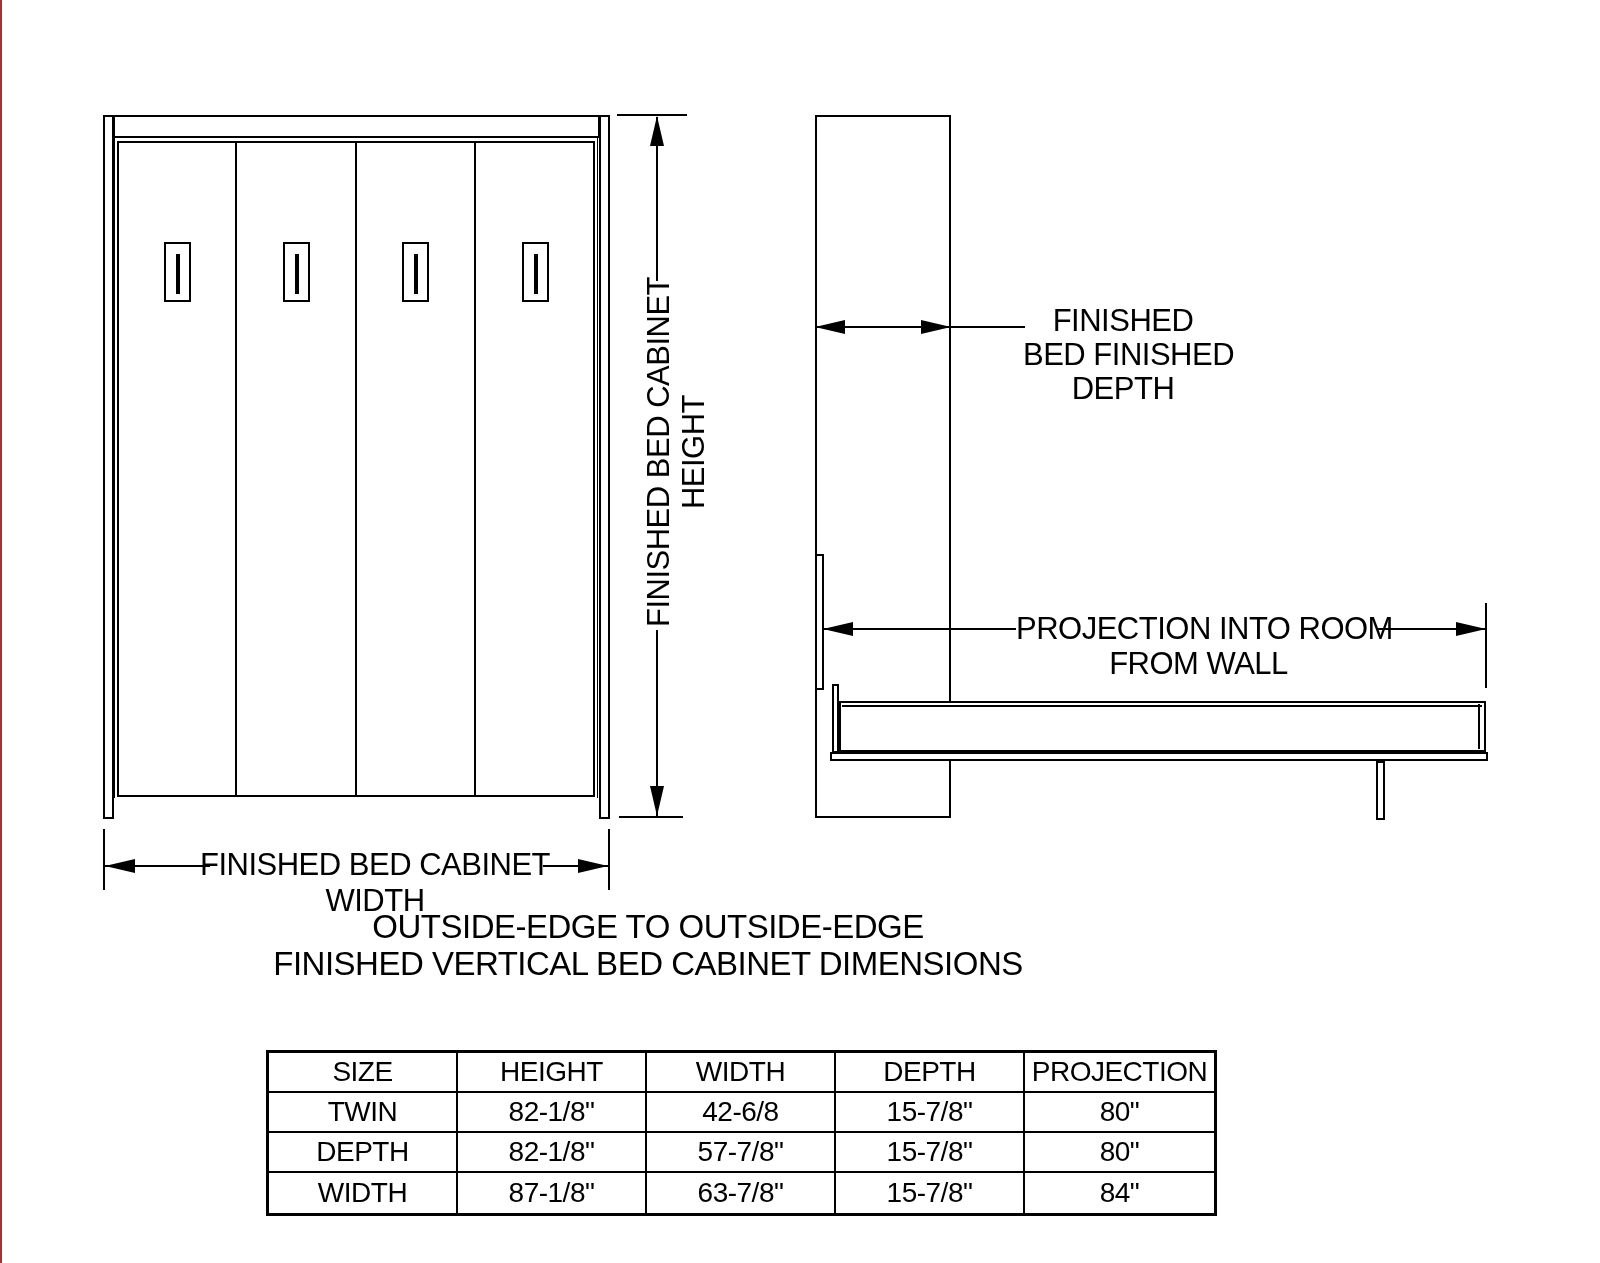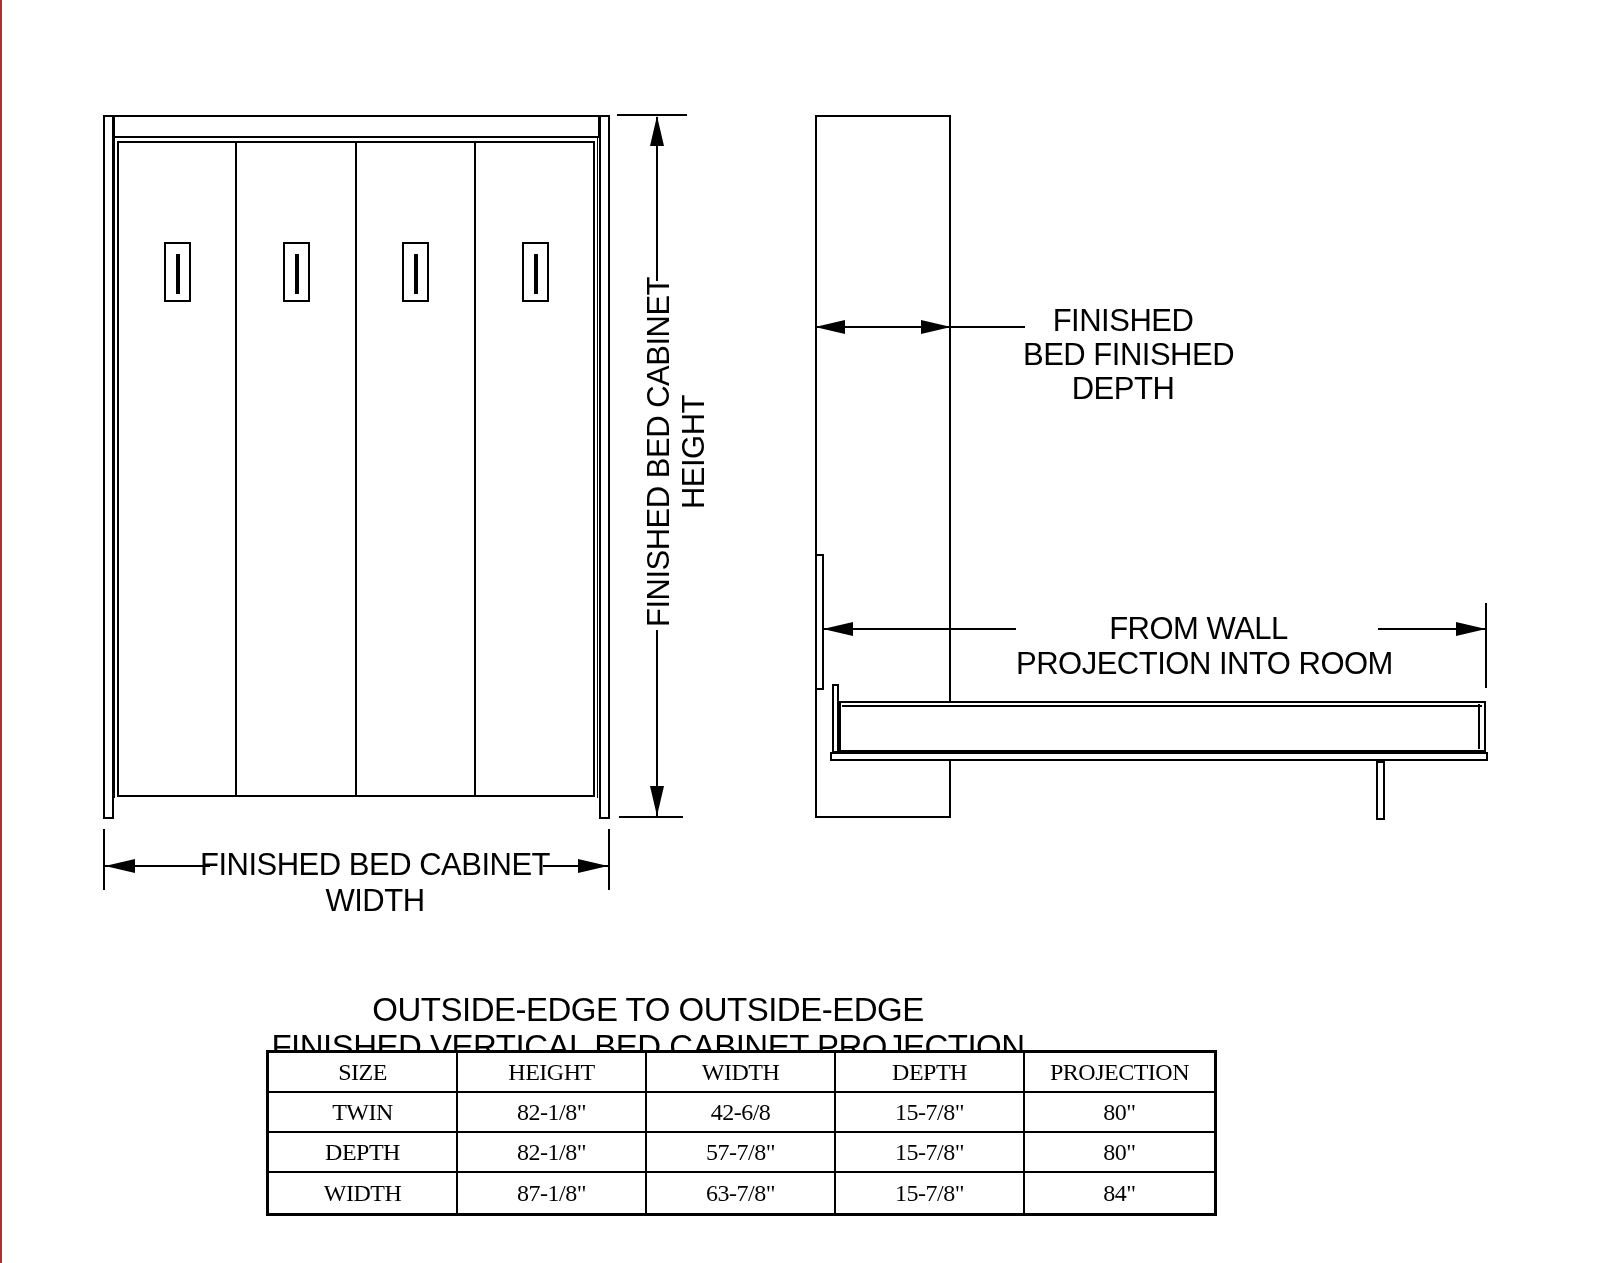--- a/index.html
+++ b/index.html
@@ -18,21 +18,21 @@
   .handle{position:absolute;box-sizing:border-box;width:27px;height:60px;border:2.5px solid #000;background:#fff;}
   .handle .slot{position:absolute;left:50%;top:10px;width:4px;height:40px;margin-left:-2px;background:#000;}
   .title{position:absolute;text-align:center;font-size:33px;line-height:37px;letter-spacing:-0.5px;}
   .dim-table{
     position:absolute;left:266px;top:1050px;width:945px;
     border:3px solid #000;display:grid;grid-template-columns:repeat(5,1fr);
     grid-auto-rows:40px;background:#fff;
   }
   .dim-table .cell{
     box-sizing:border-box;display:flex;align-items:center;justify-content:center;
-    font-size:24px;letter-spacing:-0.5px;border-right:2px solid #000;border-bottom:2px solid #000;font-family:Liberation Serif, serif;
+    font-size:28px;letter-spacing:-0.5px;border-right:2px solid #000;border-bottom:2px solid #000;
   }
   .dim-table .cell.last-col{border-right:none;}
   .dim-table .cell.last-row{border-bottom:none;}
 </style>
 </head>
 <body>
 
 <div id="canvas">
 
   <div class="line" style="left:0;top:0;width:2px;height:1263px;background:#a83232;"></div>
@@ -94,34 +94,34 @@
     <div>BED FINISHED</div>
     <div>DEPTH</div>
   </div>
 
   <div class="line" style="left:823px;top:628px;width:193px;height:2px;"></div>
   <div class="line" style="left:1378px;top:628px;width:108px;height:2px;"></div>
   <div class="arrow left" style="left:823px;top:622px;"></div>
   <div class="arrow right" style="left:1456px;top:622px;"></div>
   <div class="line" style="left:1485px;top:603px;width:2px;height:85px;"></div>
   <div class="lbl" style="left:1016px;top:611px;width:365px;">
+    <div>PROJECTION INTO ROOM</div>
     <div>FROM WALL</div>
-    <div>PROJECTION INTO ROOM</div>
   </div>
 
   <div class="rect" style="left:839px;top:701px;width:647px;height:51px;"></div>
   <div class="line" style="left:842px;top:705px;width:640px;height:1.5px;"></div>
   <div class="line" style="left:1478px;top:704px;width:1.5px;height:45px;"></div>
   <div class="rect" style="left:832px;top:684px;width:7px;height:69px;"></div>
   <div class="rect" style="left:830px;top:752px;width:658px;height:9px;"></div>
   <div class="rect" style="left:1376px;top:761px;width:9px;height:59px;"></div>
 
-  <div class="title" style="left:248px;top:991px;width:800px;">
+  <div class="title" style="left:248px;top:908px;width:800px;">
     <div>OUTSIDE-EDGE TO OUTSIDE-EDGE</div>
-    <div>FINISHED VERTICAL BED CABINET PROJECTION</div>
+    <div>FINISHED VERTICAL BED CABINET DIMENSIONS</div>
   </div>
 
   <div class="dim-table">
     <div class="cell">SIZE</div>
     <div class="cell">HEIGHT</div>
     <div class="cell">WIDTH</div>
     <div class="cell">DEPTH</div>
     <div class="cell last-col">PROJECTION</div>
 
     <div class="cell">TWIN</div>

